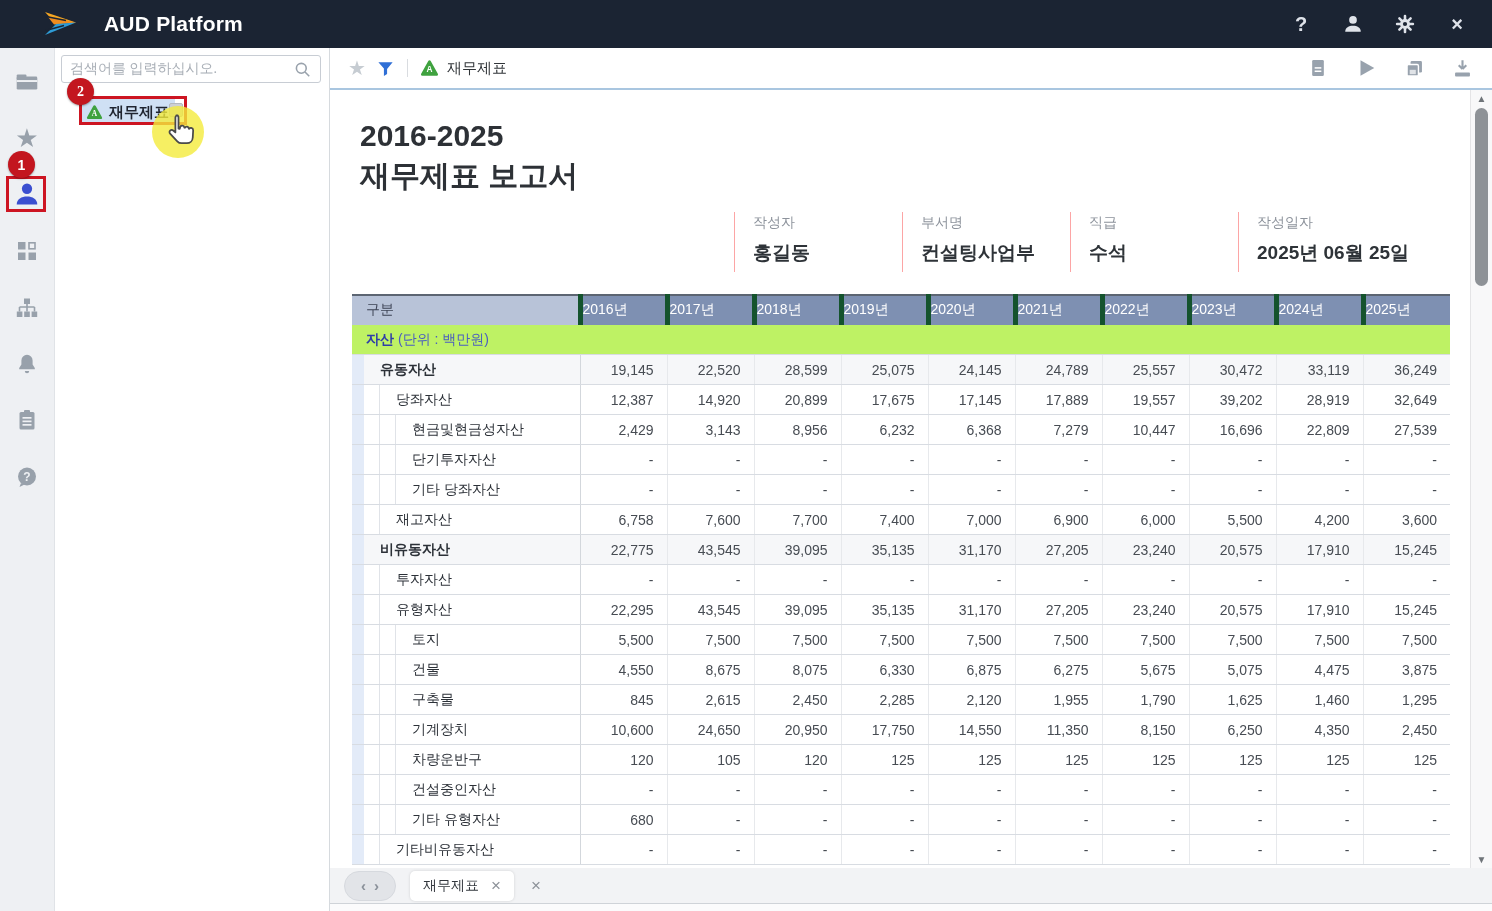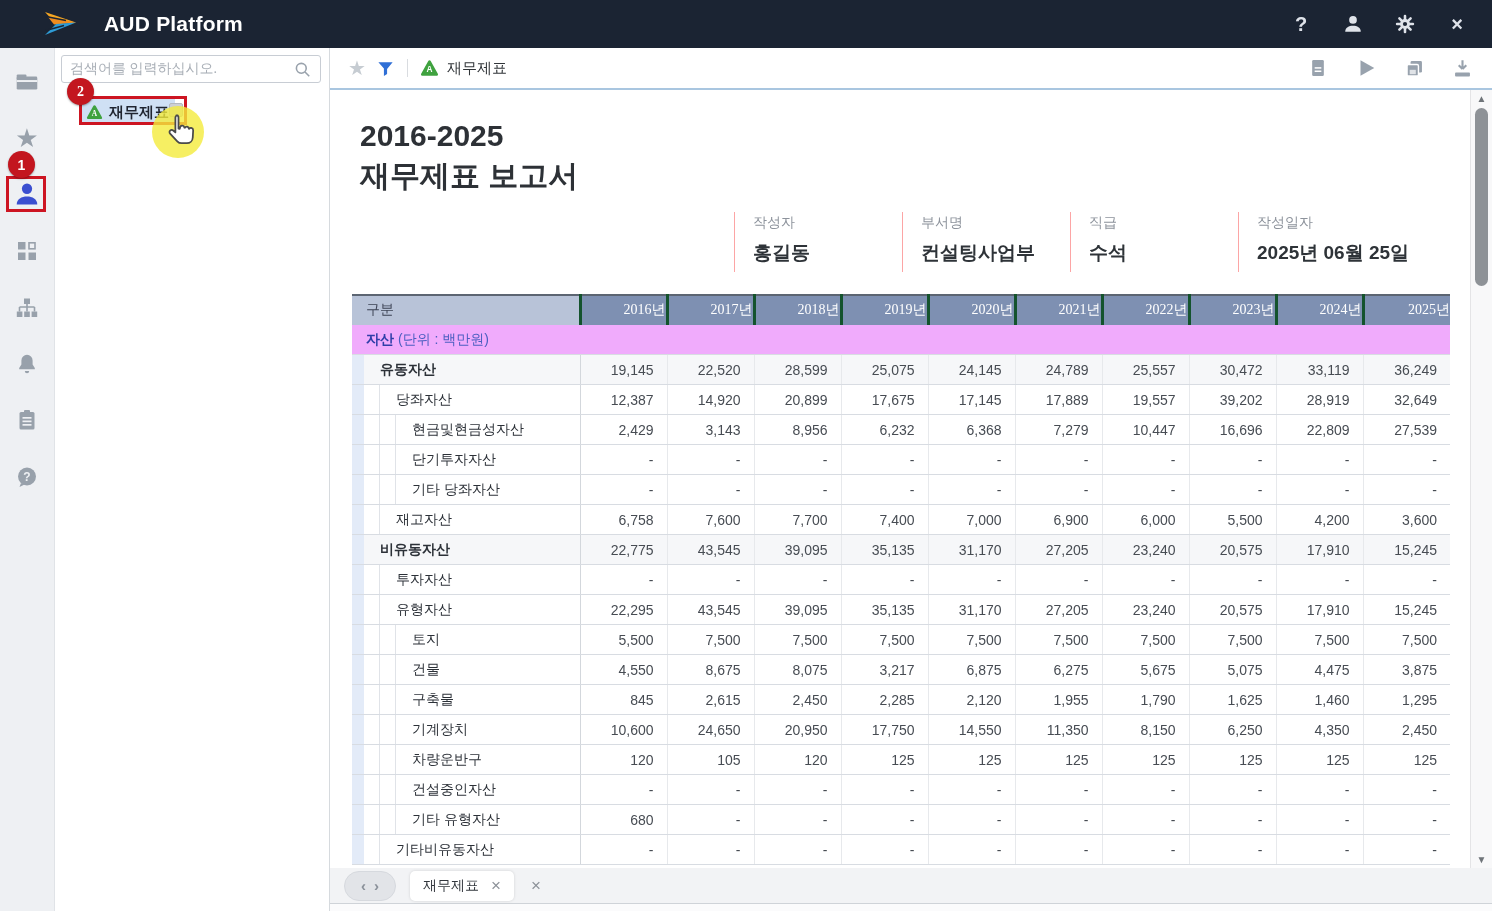--- a/index.html
+++ b/index.html
@@ -61,22 +61,22 @@
   .meta-item { border-left:1px solid #fca5a5; padding:2px 0 6px 18px; min-width:168px; }
   .meta-item.last { min-width:190px; }
   .meta-label { font-size:14px; color:#8d939c; margin-bottom:8px; }
   .meta-value { font-size:19px; font-weight:bold; color:#2e3338; }
 
   
   .tablewrap { margin:22px 20px 0 22px; height:649px; overflow:hidden; border-bottom:2px solid #6f9bd2; }
   table.grid { border-collapse:collapse; table-layout:fixed; width:1098px; border-top:2px solid #5c6572; }
   table.grid td { height:30px; font-size:14px; overflow:hidden; white-space:nowrap; }
   td.h-label { background:#b8c3d8; color:#3c4254; font-size:15px; padding-left:14px; }
-  td.h-year  { background:#7e90b2; color:#fff; text-align:right; font-size:14.5px; border-left:3px solid #14532d;font-family:Liberation Serif, serif; }
-  td.sectionrow { background:#f0abfc; font-size:15px; padding-left:14px; border-bottom:1px solid #d8dce2; }
+  td.h-year  { background:#7e90b2; color:#fff; text-align:left; font-size:14.5px; border-left:5px solid #14532d; }
+  td.sectionrow { background:#bef264; font-size:15px; padding-left:14px; border-bottom:1px solid #d8dce2; }
   .sec-name { font-weight:bold; color:#2f3ea8; }
   .sec-unit { color:#4a5ec0; margin-left:4px; }
   td.strip { background:#e3ebf8; border-bottom:1px solid #d8dce2; }
   td.rlabel { background:#fff; color:#2c3138; font-size:15px; border-bottom:1px solid #d8dce2; border-right:1px solid #d3d7dc; }
   td.val { background:#fff; color:#474c53; text-align:right; padding-right:13px; border-bottom:1px solid #d8dce2; border-left:1px solid #e7e9ec; }
   tr.lvl1 td.rlabel { font-weight:bold; }
   tr.lvl1 td.rlabel, tr.lvl1 td.val { background:#f6f7f9; }
   td.rlabel.p1 { padding-left:16px;margin-left:20px; }
   td.rlabel.p2 { padding-left:32px;
     background-image:linear-gradient(#e0e3e8,#e0e3e8); background-size:1px 100%; background-position:15px 0; background-repeat:no-repeat;margin-top:33px; }
@@ -471,21 +471,21 @@
                     <td class="val">7,500</td>
                     <td class="val">7,500</td>
                     <td class="val">7,500</td>
                   </tr>
                   <tr class="lvl3">
                     <td class="strip"></td>
                     <td class="rlabel p3">건물</td>
                     <td class="val">4,550</td>
                     <td class="val">8,675</td>
                     <td class="val">8,075</td>
-                    <td class="val">3,217</td>
+                    <td class="val">6,330</td>
                     <td class="val">6,875</td>
                     <td class="val">6,275</td>
                     <td class="val">5,675</td>
                     <td class="val">5,075</td>
                     <td class="val">4,475</td>
                     <td class="val">3,875</td>
                   </tr>
                   <tr class="lvl3">
                     <td class="strip"></td>
                     <td class="rlabel p3">구축물</td>

